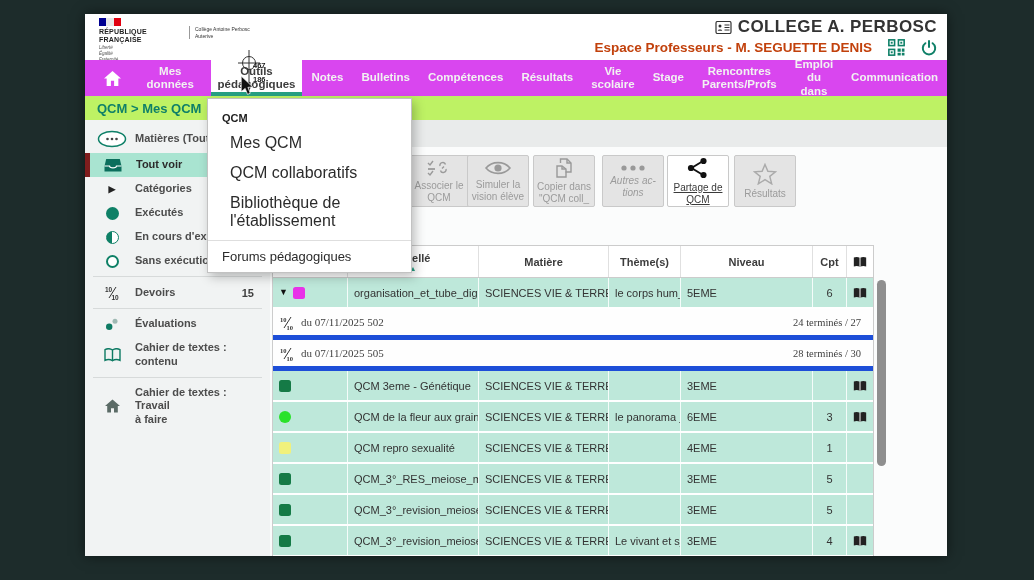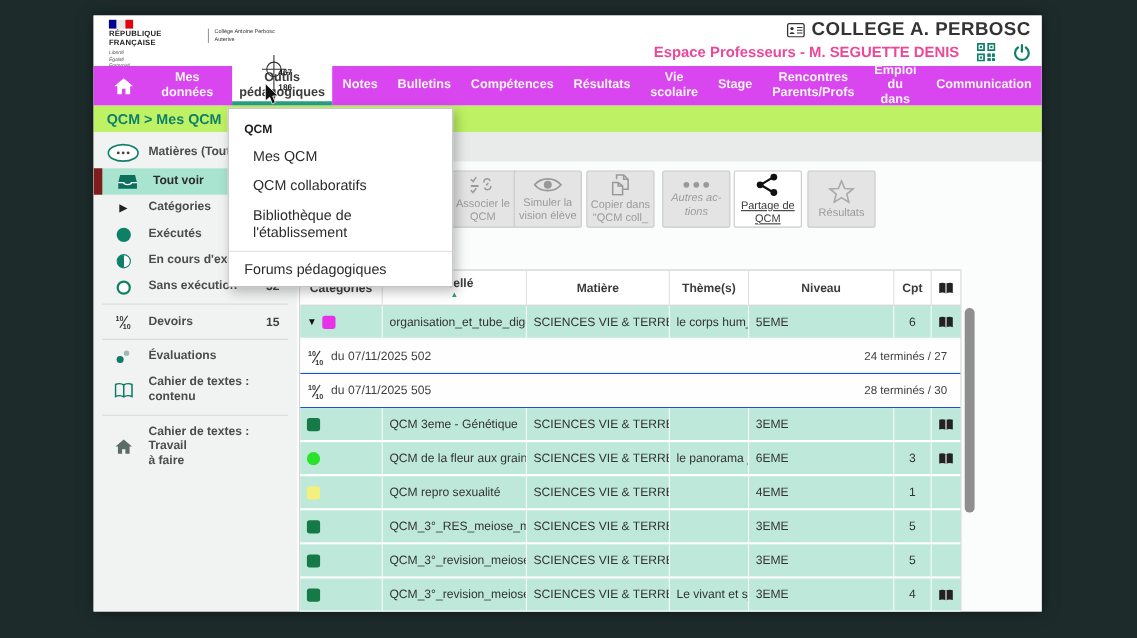--- a/index.html
+++ b/index.html
@@ -14,38 +14,38 @@
   .flag i{flex:1;}
   .f-blue{background:#000091;}.f-white{background:#e8e8e8;}.f-red{background:#e1000f;}
   .gov-title{font-size:7px;font-weight:bold;color:#222;line-height:1.1;white-space:pre-line;letter-spacing:.2px;}
   .gov-motto{font-size:4.5px;font-style:italic;color:#555;line-height:1.25;white-space:pre-line;margin-top:2px;}
   .gov-school{position:absolute;left:104px;top:12px;border-left:1px solid #999;padding-left:5px;
     font-size:5px;color:#333;line-height:1.3;white-space:pre-line;}
   .school-block{position:absolute;right:10px;top:3px;text-align:right;}
   .school-r1{display:flex;align-items:center;justify-content:flex-end;gap:6px;
     font-size:17px;font-weight:bold;color:#333;letter-spacing:.4px;}
   .school-r2{display:flex;align-items:center;justify-content:flex-end;gap:16px;margin-top:2px;
-    font-size:13.5px;font-weight:bold;color:#ec4899;}
+    font-size:13.5px;font-weight:bold;color:#c2410c;}
   
   .navbar{position:absolute;left:0;top:46px;width:100%;height:36px;background:#d946ef;display:flex;
     padding-left:10px;}
   .nav-item{display:flex;align-items:center;justify-content:center;padding:0 9px;color:#f2f2f2;
     font-size:11.5px;font-weight:bold;text-align:center;line-height:1.15;white-space:pre-line;cursor:pointer;}
   .nav-item.active{background:#fff;color:#3c3c3c;box-shadow:inset 0 -4px 0 #27a083;padding:0 7px;}
   .nic{display:flex;align-items:center;}
   
   .crumbbar{position:absolute;left:0;top:82px;width:100%;height:24px;background:#bef264;
     display:flex;align-items:center;padding-left:12px;font-size:13px;font-weight:bold;color:#0f8068;}
   .substrip{position:absolute;left:185px;top:106px;right:0;height:27px;background:#e9ebeb;}
   
   .sidebar{position:absolute;left:0;top:106px;width:185px;bottom:0;background:#f1f3f3;padding-top:5px;}
   .side-item{display:flex;align-items:center;gap:8px;padding:5px 8px 5px 12px;min-height:24px;
     font-size:11px;font-weight:bold;color:#4c4c4c;cursor:pointer;}
   .side-item .lbl{white-space:pre-line;line-height:1.25;}
-  .side-item.active{background:#a9e4d1;border-left:8px solid #7f1d1d;padding-left:8px;color:#2b2b2b;}
+  .side-item.active{background:#a9e4d1;border-left:5px solid #7f1d1d;padding-left:8px;color:#2b2b2b;}
   .side-ic{width:30px;min-width:30px;display:flex;justify-content:center;align-items:center;}
   .side-count{margin-left:auto;padding-right:8px;font-weight:bold;color:#3f3f3f;}
   .side-sep{height:1px;background:#d7dada;margin:3px 8px;}
   .c-full{width:13px;height:13px;border-radius:50%;background:#0e8066;}
   .c-half{width:13px;height:13px;border-radius:50%;border:1.5px solid #0e8066;
     background:linear-gradient(90deg,#0e8066 50%,#fff 50%);}
   .c-empty{width:13px;height:13px;border-radius:50%;border:2.5px solid #0e8066;background:#fff;}
   .caret-r{font-size:9px;color:#222;}
   
   .main{position:absolute;left:185px;top:133px;right:0;bottom:0;background:#fbfcfc;overflow:hidden;}
@@ -65,30 +65,30 @@
   .t-row{display:grid;grid-template-columns:75px 131px 130px 72px 132px 34px 26px;height:31px;
     background:#bee8da;border-bottom:2px solid #fff;cursor:pointer;}
   .t-row>div{display:flex;align-items:center;padding:0 6px;overflow:hidden;white-space:nowrap;
     border-right:1px solid rgba(255,255,255,.85);}
   .t-row>div:last-child{border-right:none;}
   .cell-cat{gap:5px;padding-left:8px;}
   .cell-cpt,.cell-book{justify-content:center;}
   .marker{width:12px;height:12px;border-radius:2.5px;flex:none;}
   .marker.circle{border-radius:50%;}
   .caret-d{font-size:9px;color:#111;line-height:1;}
-  .t-sess{height:31px;background:#fefefe;border-bottom:1px solid #1d4ed8;display:flex;align-items:center;
-    gap:6px;padding:0 12px 0 7px;color:#3f3f3f;cursor:pointer;}
+  .t-sess{height:31px;background:#fefefe;border-bottom:5px solid #1d4ed8;display:flex;align-items:center;
+    gap:6px;padding:0 12px 0 7px;color:#3f3f3f;cursor:pointer;font-family:Liberation Serif, serif;}
   .t-sess .status{margin-left:auto;font-size:10.5px;}
   .vscroll{position:absolute;left:607px;top:133px;width:9px;height:186px;background:#8f8f8f;
     border-radius:5px;cursor:pointer;}
   
   .menu{position:absolute;left:122px;top:84px;width:205px;background:#fff;border:1px solid #c2c2c2;
     box-shadow:3px 4px 10px rgba(0,0,0,.25);z-index:50;padding-top:8px;}
   .menu-h{font-size:11px;font-weight:bold;color:#1d1d1d;padding:5px 14px 4px;}
-  .menu-i{font-size:13px;color:#2b2b2b;padding:6px 14px 6px 22px;cursor:pointer;}
+  .menu-i{font-size:16px;color:#2b2b2b;padding:6px 14px 6px 22px;cursor:pointer;}
   .menu-b{font-size:13px;color:#2b2b2b;padding:8px 14px;border-top:1px solid #dedede;margin-top:4px;cursor:pointer;}
   
   .cursor-ov{position:absolute;z-index:100;pointer-events:none;}
   .coord{position:absolute;font-size:7.5px;color:#1a1a1a;font-weight:bold;line-height:1;}
 </style>
 </head>
 <body>
 
 <div class="window">
 

